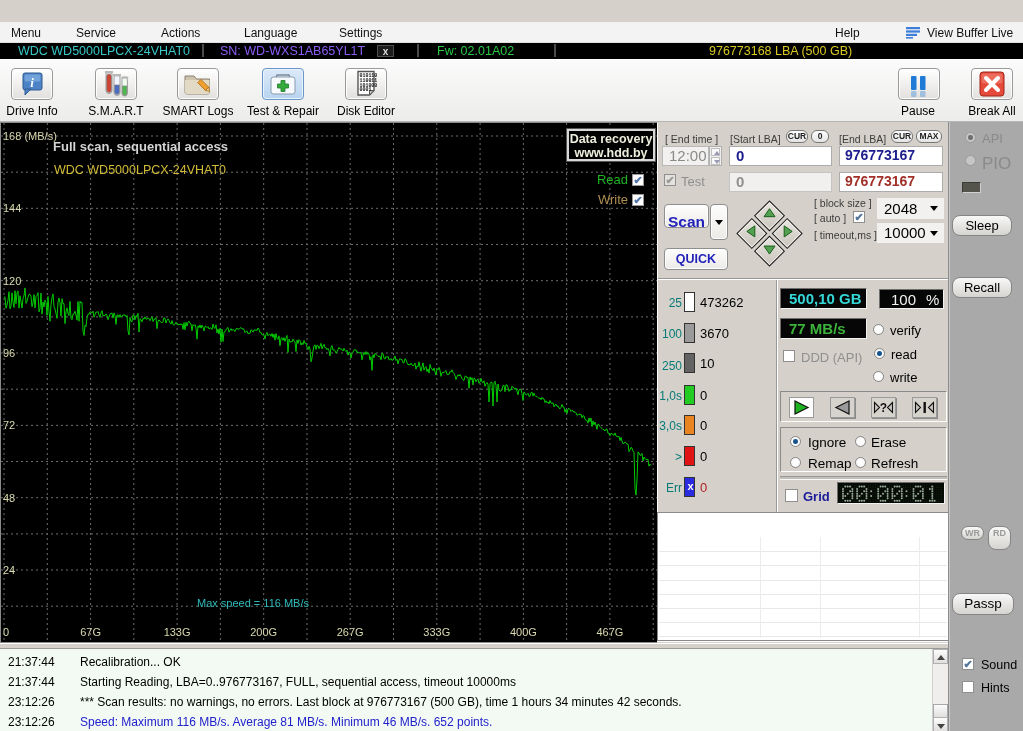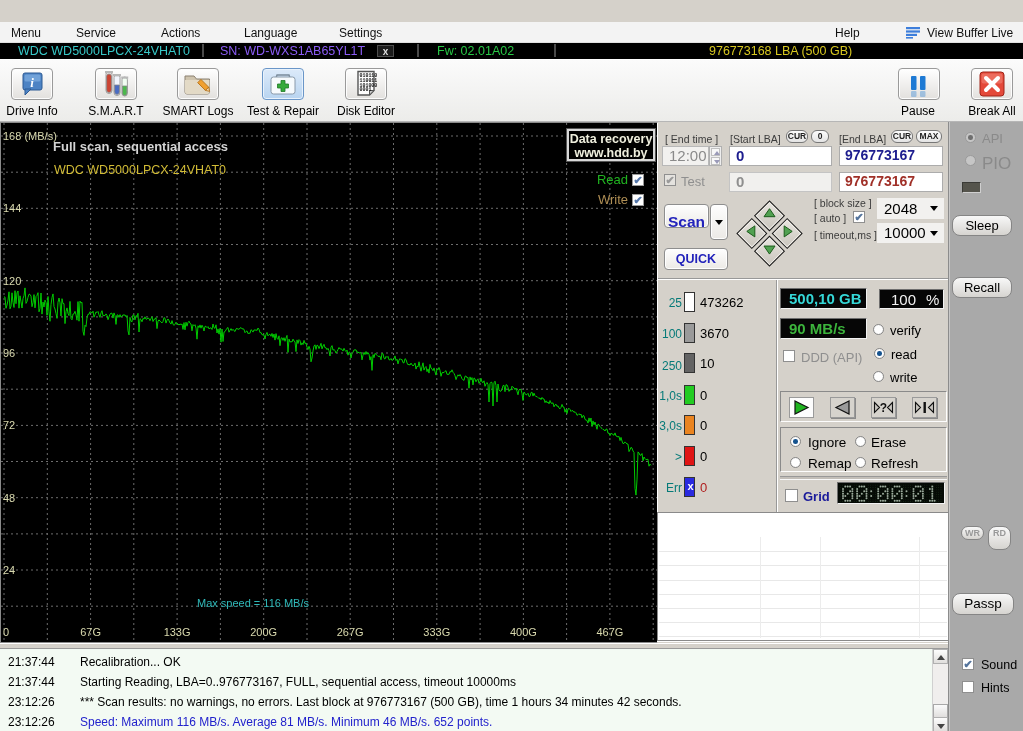--- a/index.html
+++ b/index.html
@@ -313,21 +313,21 @@
       <div class="statlab" style="left:0;top:359px">Err</div>
       <div class="statrect" style="top:355px;background:#2a2ae0">
         <div style="position:absolute;left:0;top:2px;width:11px;text-align:center;color:#fff;font-weight:bold;font-size:11px">x</div>
       </div>
       <div class="statnum" style="top:358px;color:#b02020">0</div>
       <div class="led" style="left:122px;top:166px;width:87px;height:21px;color:#35d8d8;padding:1px 0 0 8px">500,10 GB</div>
       <div class="led" style="left:221px;top:167px;width:65px;height:20px;color:#f2f2f2;font-weight:normal">
         <span style="position:absolute;left:11px;top:1px">100</span>
         <span style="position:absolute;left:46px;top:1px">%</span>
       </div>
-      <div class="led" style="left:122px;top:196px;width:87px;height:21px;color:#3cb43c;padding:1px 0 0 8px">90 MB/s</div>
+      <div class="led" style="left:122px;top:196px;width:87px;height:21px;color:#3cb43c;padding:1px 0 0 8px">77 MB/s</div>
       <div class="cb" style="left:125px;top:228px"></div>
       <div class="lab" style="left:143px;top:228px;color:#8f8f8f;font-size:13px">DDD (API)</div>
       <div class="radio" style="left:215px;top:202px"></div>
       <div class="lab" style="left:232px;top:201px;color:#000;font-size:13px">verify</div>
       <div class="radio sel" style="left:216px;top:226px"></div>
       <div class="lab" style="left:233px;top:225px;color:#000;font-size:13px">read</div>
       <div class="radio" style="left:215px;top:249px"></div>
       <div class="lab" style="left:232px;top:248px;color:#000;font-size:13px">write</div>
       <div class="grpanel" style="top:269px;height:31px">
         <div style="position:absolute;left:8px;top:5px;width:25px;height:21px;background:#fdfdfd;border:1px solid #9a9a9a"><svg width="23" height="19">

